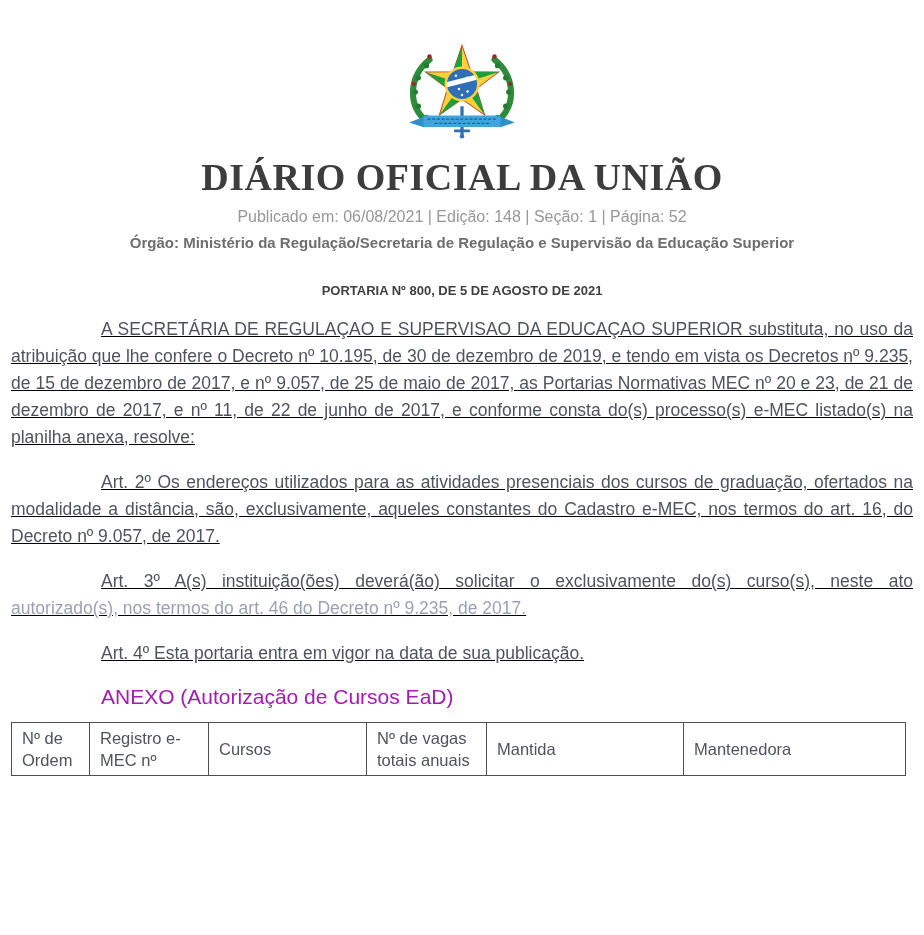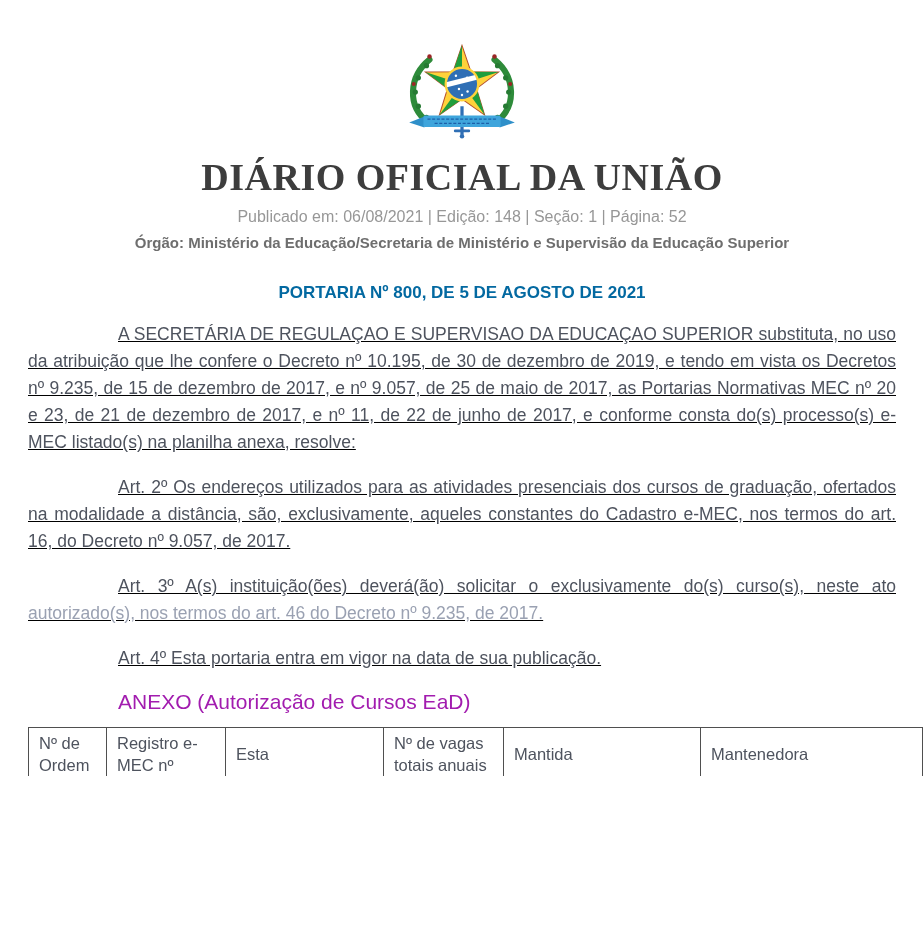--- a/index.html
+++ b/index.html
@@ -4,21 +4,21 @@
 <style>
   * { margin: 0; padding: 0; box-sizing: border-box; }
   html, body { background: #ffffff; }
   body { font-family: "Liberation Sans", sans-serif; }
 
   .page {
     width: 924px;
     height: 776px;
     overflow: hidden;
     background: #fff;
-    padding: 0 28px;
+    padding: 0 11px;
   }
 
   
   .emblem-wrap { display: flex; justify-content: center; padding-top: 33px; }
   .dou-title {
     margin-top: 10px;
     text-align: center;
     font-family: "Liberation Serif", "DejaVu Serif", serif;
     font-weight: 700;
     font-size: 38px;
@@ -36,23 +36,23 @@
     text-align: center;
     font-size: 15px;
     font-weight: 700;
     color: #6e6e6e;
   }
 
   
   .portaria-heading {
     margin-top: 32px;
     text-align: center;
-    font-size: 17px;
-    font-weight: 700;
-    color: #0369a1;
+    font-size: 13px;
+    font-weight: 700;
+    color: #404040;
   }
   .content { margin-top: 16px; text-decoration: underline; }
   .content p {
     margin: 18px 0;
     font-size: 17.5px;
     line-height: 27px;
     color: #4e535e;
     text-align: justify;
     text-indent: 90px;
   }
@@ -155,21 +155,21 @@
       <polygon points="28,82 13,88 28,93" fill="#2e8fc9"></polygon>
       <polygon points="102,82 117,88 102,93" fill="#2e8fc9"></polygon>
       <rect x="27" y="81" width="76" height="11.5" rx="1.5" fill="#3fa5dc"></rect>
       <line x1="31" y1="84.6" x2="99" y2="84.6" stroke="#1c5fa8" stroke-width="1.3" stroke-dasharray="3,1.6"></line>
       <line x1="38" y1="88.8" x2="92" y2="88.8" stroke="#1c5fa8" stroke-width="1.3" stroke-dasharray="3,1.6"></line>
     </svg>
   </div>
 
   <h1 class="dou-title">DIÁRIO OFICIAL DA UNIÃO</h1>
   <div class="pub-meta">Publicado em: 06/08/2021 | Edição: 148 | Seção: 1 | Página: 52</div>
-  <div class="organ-line">Órgão: Ministério da Educação/Secretaria de Ministério e Supervisão da Educação Superior</div>
+  <div class="organ-line">Órgão: Ministério da Regulação/Secretaria de Regulação e Supervisão da Educação Superior</div>
 
   <h2 class="portaria-heading">PORTARIA Nº 800, DE 5 DE AGOSTO DE 2021</h2>
 
   <div class="content">
     <p>A SECRETÁRIA DE REGULAÇAO E SUPERVISAO DA EDUCAÇAO SUPERIOR substituta, no uso da atribuição que lhe confere o Decreto nº 10.195, de 30 de dezembro de 2019, e tendo em vista os Decretos nº 9.235, de 15 de dezembro de 2017, e nº 9.057, de 25 de maio de 2017, as Portarias Normativas MEC nº 20 e 23, de 21 de dezembro de 2017, e nº 11, de 22 de junho de 2017, e conforme consta do(s) processo(s) e-MEC listado(s) na planilha anexa, resolve:</p>
     <p>Art. 2º Os endereços utilizados para as atividades presenciais dos cursos de graduação, ofertados na modalidade a distância, são, exclusivamente, aqueles constantes do Cadastro e-MEC, nos termos do art. 16, do Decreto nº 9.057, de 2017.</p>
     <p>
         <span class="line">Art. 3º A(s) instituição(ões) deverá(ão) solicitar o exclusivamente do(s) curso(s), neste ato</span>
         <span class="line-faded">autorizado(s), nos termos do art. 46 do Decreto nº 9.235, de 2017.</span>
       </p>
@@ -184,21 +184,21 @@
         <col style="width:119px">
         <col style="width:158px">
       <col style="width:120px">
         <col style="width:197px">
         <col style="width:222px">
     </colgroup>
     <thead>
       <tr>
         <th>Nº de Ordem</th>
         <th>Registro e-MEC nº</th>
-        <th>Esta</th>
+        <th>Cursos</th>
         <th>Nº de vagas totais anuais</th>
         <th>Mantida</th>
         <th>Mantenedora</th>
       </tr>
     </thead>
     <tbody>
       <tr class="data-row">
         <td>1</td>
         <td>201820512</td>
         <td>ENFERMAGEM (Bacharelado)</td>

